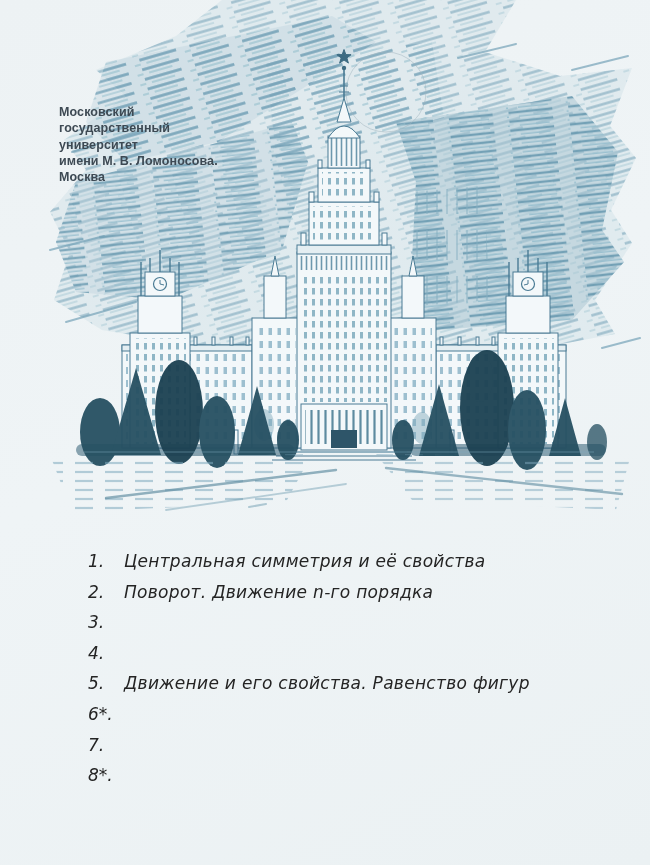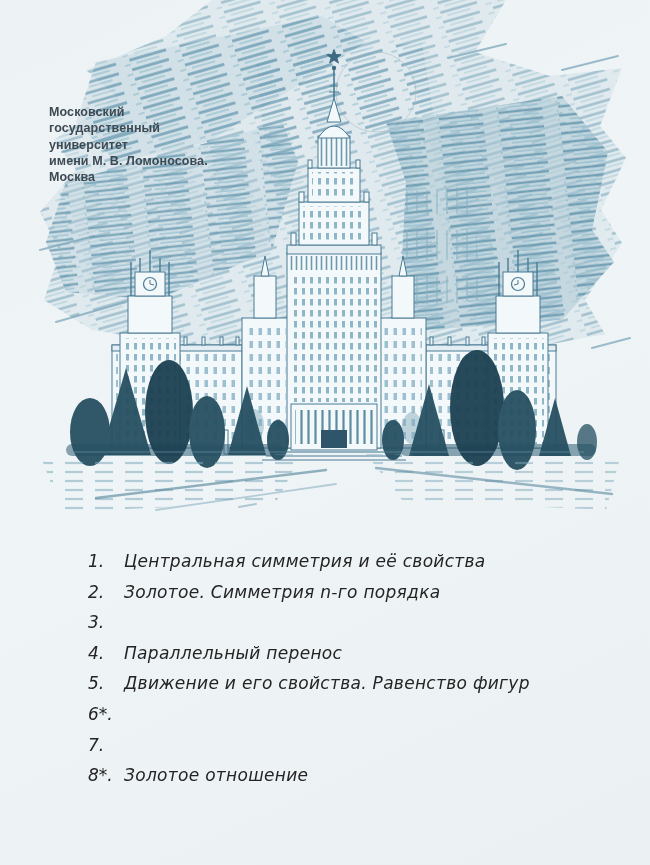--- a/index.html
+++ b/index.html
@@ -5,21 +5,21 @@
   html,body{margin:0;padding:0;}
   body{
     width:650px;height:865px;overflow:hidden;
     background:#e9eef0;
     font-family:"Liberation Sans",sans-serif;
   }
   .page{
     position:relative;width:650px;height:865px;
     background:linear-gradient(155deg,#edf2f4 0%,#eff4f6 45%,#ebf1f3 100%);
   }
-  .sketch-wrap{position:absolute;left:4px;top:0;width:533px;height:535px;}
+  .sketch-wrap{position:absolute;left:14px;top:0;width:533px;height:535px;}
   .sketch-wrap svg{position:absolute;left:0;top:0;}
   .caption{
     position:absolute;left:45px;top:104px;width:195px;
     font-weight:bold;font-size:12.5px;line-height:1.3;
     color:#3d4953;white-space:pre-line;letter-spacing:.1px;
   }
   .topics{
     position:absolute;left:88px;top:546px;margin:0;padding:0;list-style:none;
     font-family:"DejaVu Sans",sans-serif;font-style:italic;
     font-size:17px;color:#242424;
@@ -223,38 +223,36 @@
 Москва</div>
   </div>
 
   <ol class="topics">
     <li class="topic">
       <span class="num">1.</span>
       <span class="label">Центральная симметрия и её свойства</span>
     </li>
     <li class="topic">
       <span class="num">2.</span>
-      <span class="label">Золотое. Симметрия n-го порядка</span>
+      <span class="label">Поворот. Движение n-го порядка</span>
     </li>
     <li class="topic">
       <span class="num">3.</span>
     </li>
     <li class="topic">
       <span class="num">4.</span>
-      <span class="label">Параллельный перенос</span>
     </li>
     <li class="topic">
       <span class="num">5.</span>
       <span class="label">Движение и его свойства. Равенство фигур</span>
     </li>
     <li class="topic">
       <span class="num">6*.</span>
     </li>
     <li class="topic">
       <span class="num">7.</span>
     </li>
     <li class="topic">
       <span class="num">8*.</span>
-      <span class="label">Золотое отношение</span>
     </li>
   </ol>
 
 </div>
 
 </body></html>

